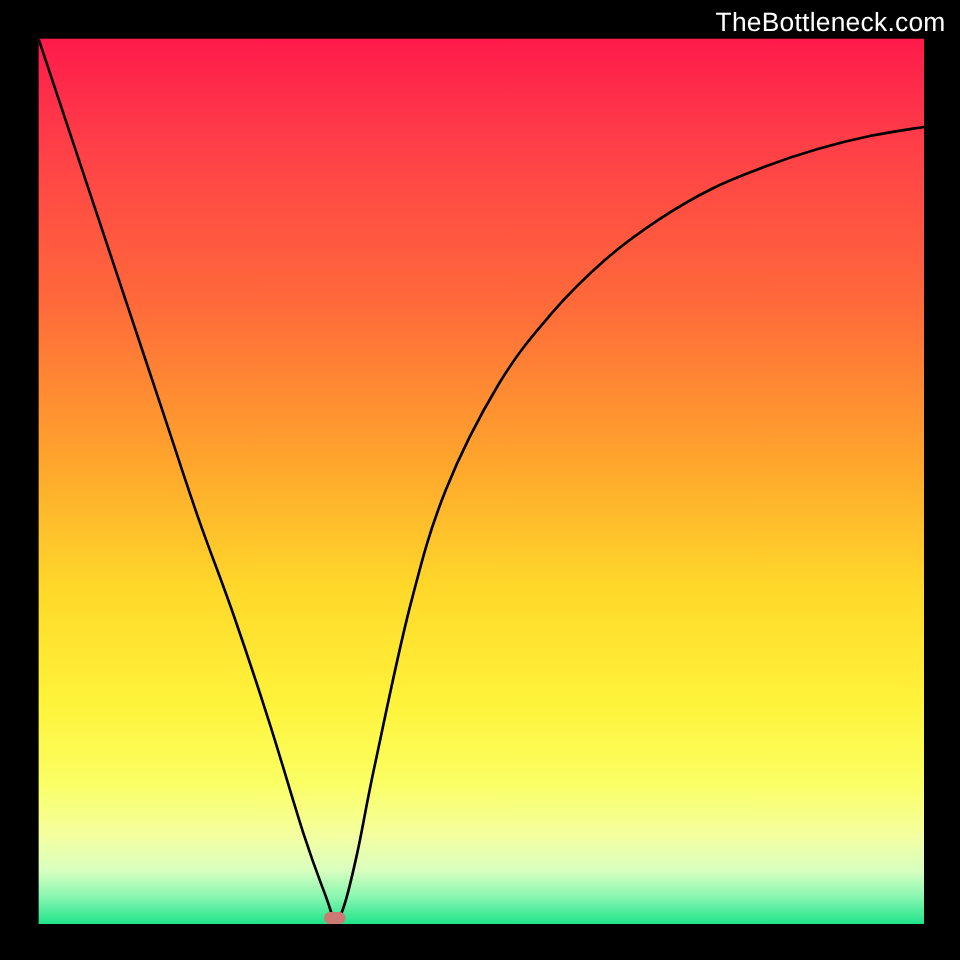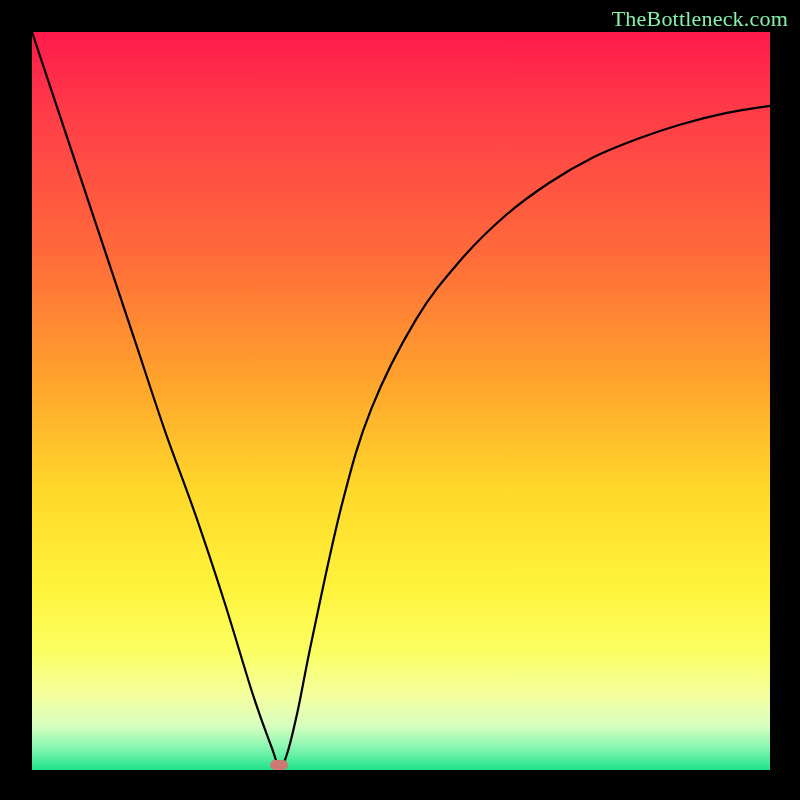--- a/index.html
+++ b/index.html
@@ -24,25 +24,24 @@
     left: 0;
     top: 0;
     width: 738px;
     height: 738px;
     display: block;
   }
   .watermark {
     position: absolute;
     top: 6px;
     right: 12px;
-    color: #86efac;
+    color: #ffffff;
     font-size: 22px;
     letter-spacing: 0.2px;
     font-weight: 400;
-    font-family: Liberation Serif, serif;
   }
   .minimum-marker {
     position: absolute;
     width: 18px;
     height: 10px;
     border-radius: 5px;
     background: #cd7a74;
   }
 </style>
 </head>

